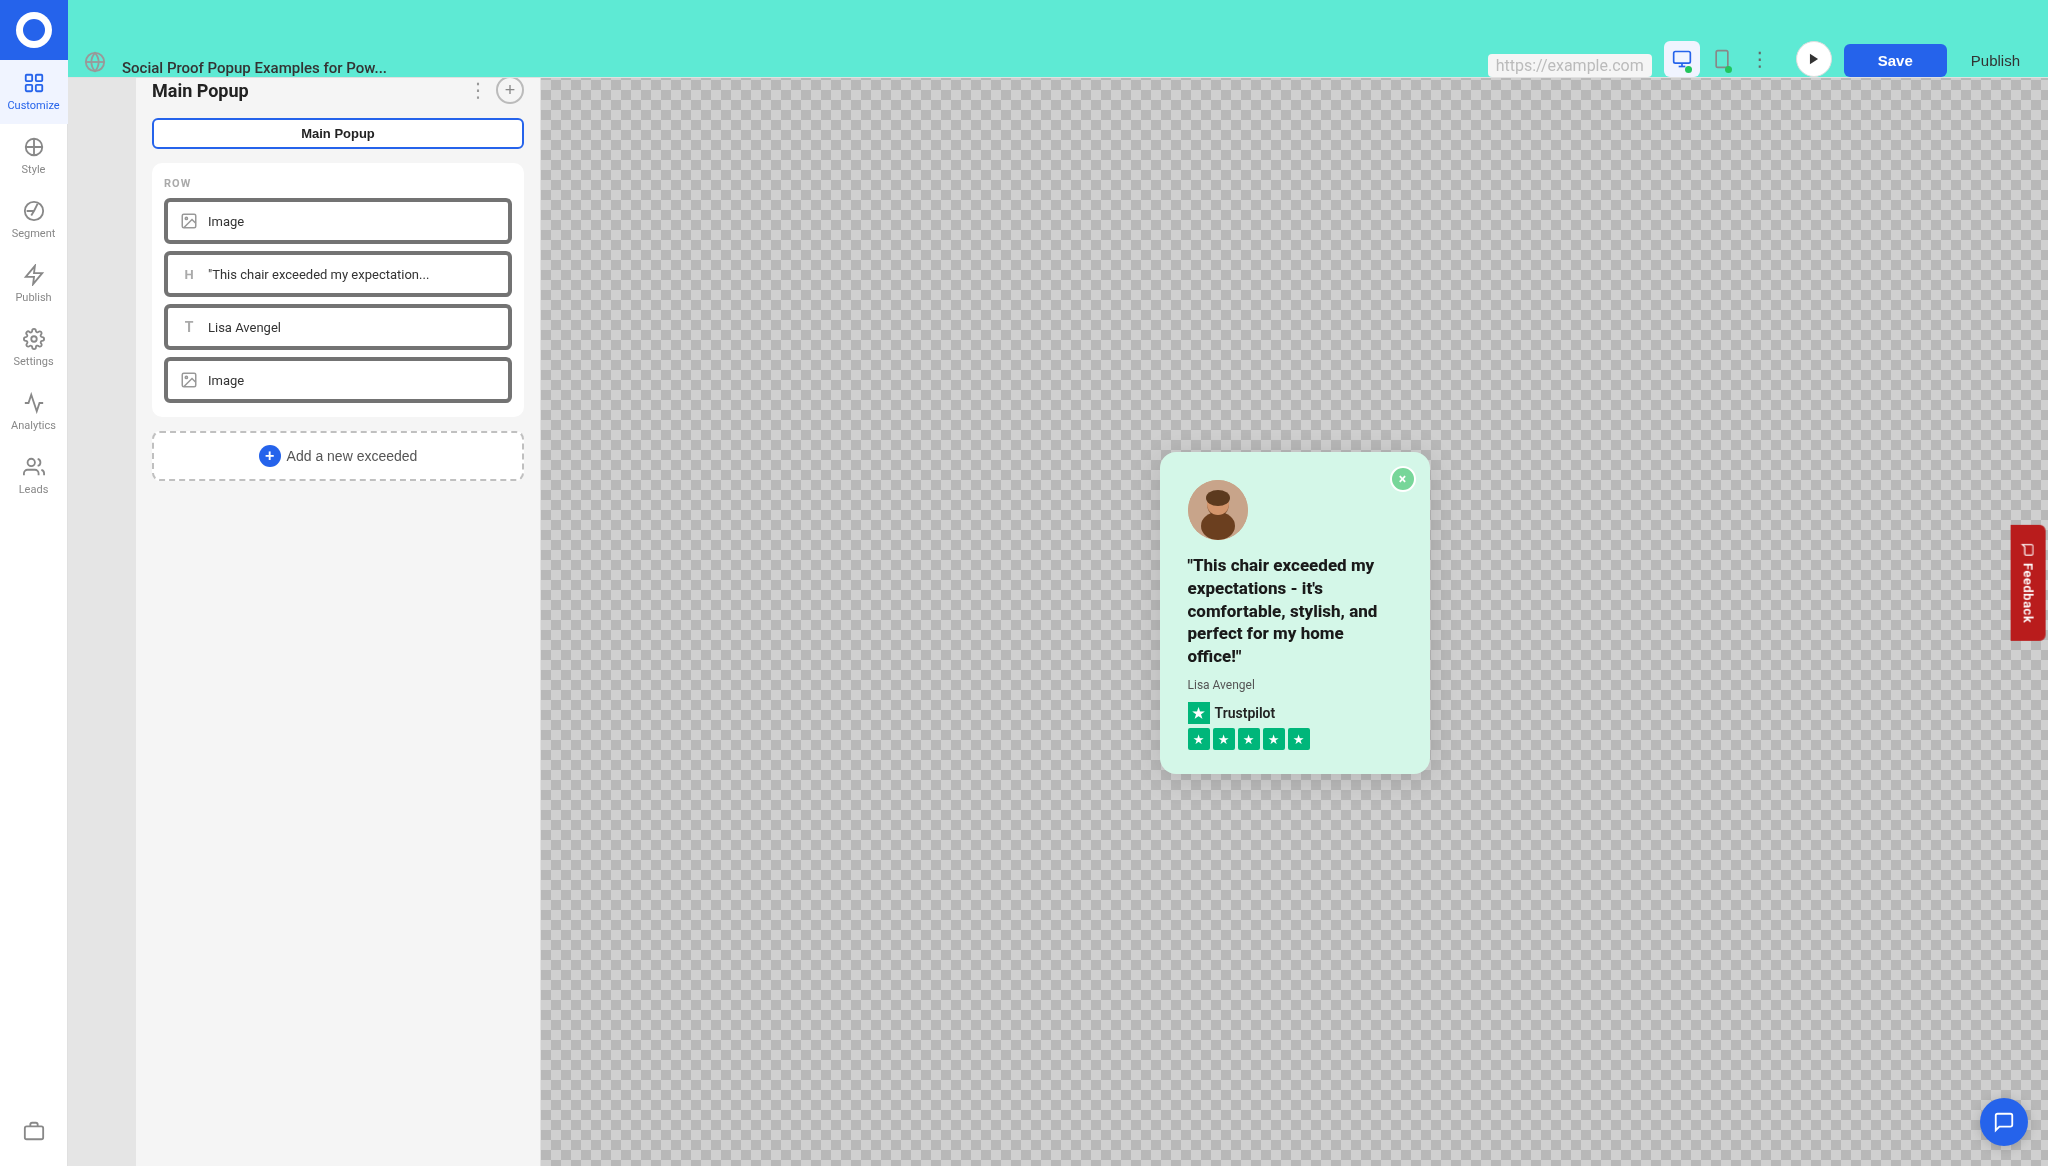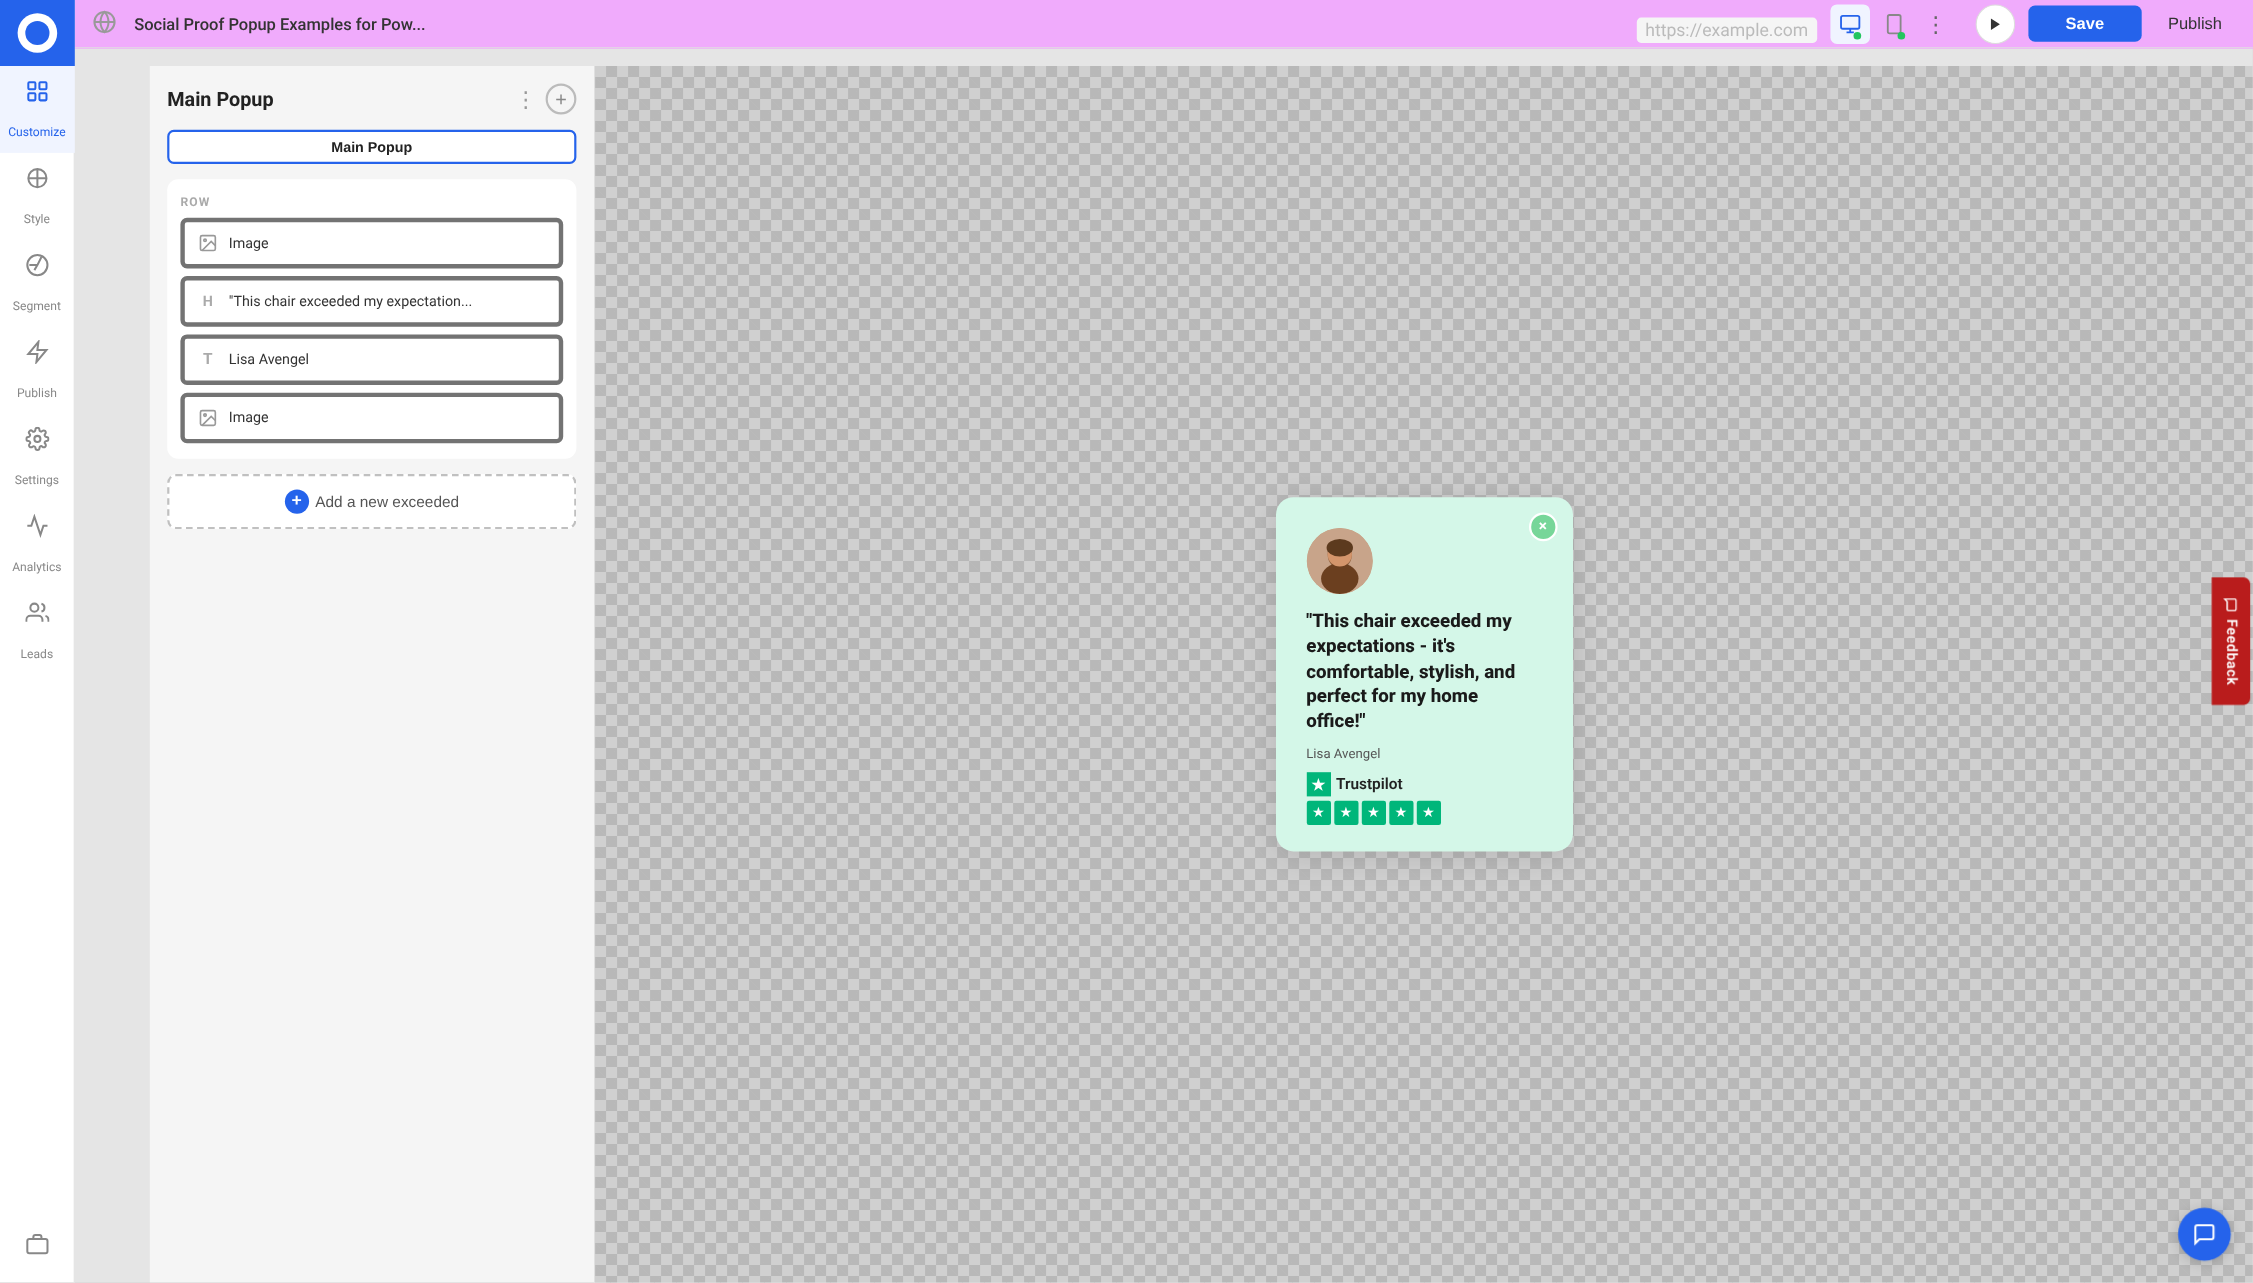--- a/index.html
+++ b/index.html
@@ -43,46 +43,46 @@
     .sidebar-item {
       display: flex;
       flex-direction: column;
       align-items: center;
       justify-content: center;
       width: 68px;
       padding: 12px 16px;
       cursor: pointer;
       color: #888;
       font-size: 11px;
-      gap: 20px;
+      gap: 5px;
     }
     .sidebar-item.active {
       color: #2563eb;
       background: #f0f4ff;
     }
     .sidebar-item svg {
       width: 22px;
       height: 22px;
     }
     .sidebar-bottom {
       margin-top: auto;
       padding-bottom: 12px;
     }
 
     
     .top-bar {
       position: fixed;
       top: 0;
       left: 68px;
       right: 0;
-      height: 44px;
-      background: #f0abfc;
+      height: 78px;
+      background: #5eead4;
       border-bottom: 1px solid #e0e0e0;
       display: flex;
-      align-items: center;
+      align-items: flex-end;
       padding: 0 16px;
       z-index: 9;
       gap: 12px;
     }
     .top-bar-globe {
       color: #999;
       margin-right: 4px;
     }
     .top-bar-title {
       font-size: 15px;

